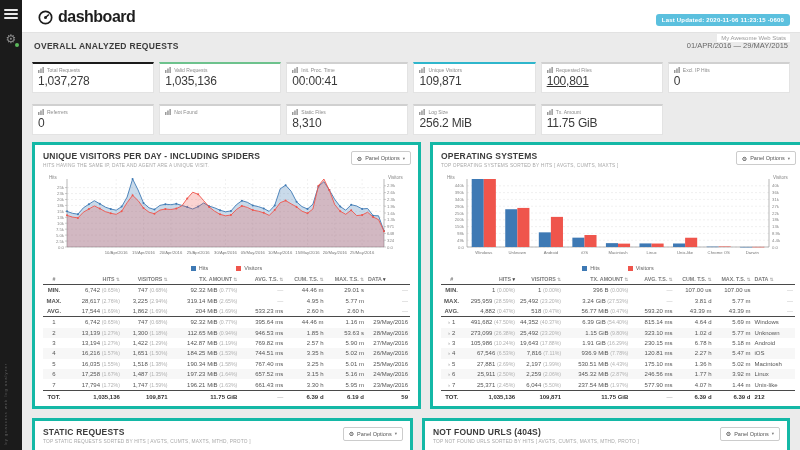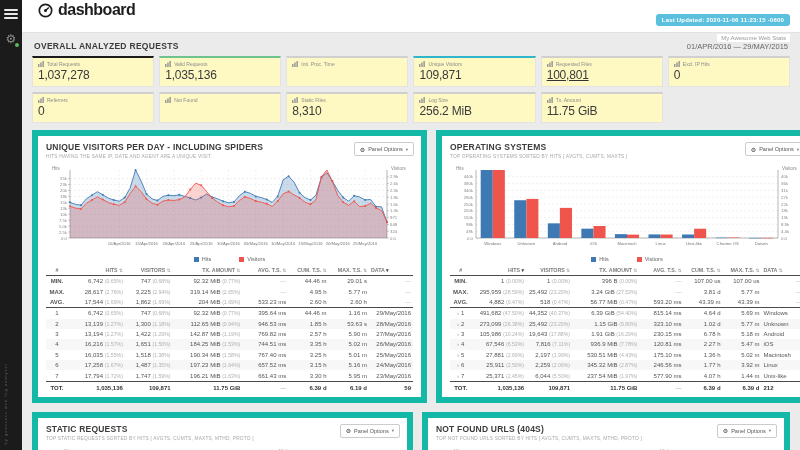--- a/index.html
+++ b/index.html
@@ -11,40 +11,40 @@
   .hamburger { width: 14px; margin: 9px auto 0; cursor: pointer; }
   .hamburger span { display: block; height: 2px; background: #e8e8e8; margin-bottom: 2px; border-radius: 1px; }
   .gear-wrap { position: relative; width: 14px; margin: 14px auto 0; text-align: center; }
   .gear { font-size: 12px; color: #8d8d8d; line-height: 12px; cursor: pointer; }
   .status-dot { position: absolute; right: -1px; bottom: -2px; width: 4px; height: 4px; border-radius: 50%; background: #5cb85c; }
   .side-watermark { position: absolute; bottom: 6px; left: 3px; writing-mode: vertical-rl; transform: rotate(180deg);
     font-size: 4px; color: #6f6f6f; letter-spacing: 1px; opacity: .8; white-space: nowrap; }
 
   
   .topbar { position: absolute; left: 22px; top: 0; width: 778px; height: 33px; background: #fff; border-bottom: 1px solid #e2e2e2; z-index: 20; }
-  .brand { position: absolute; left: 16px; top: 1px; display: flex; align-items: center; gap: 5px; }
+  .brand { position: absolute; left: 16px; top: 8px; display: flex; align-items: center; gap: 5px; }
   .brand-title { font-size: 16px; font-weight: bold; color: #1d1d1d; letter-spacing: -0.5px; }
   .top-right { position: absolute; right: 10px; top: 8px; text-align: right; }
   .updated-badge { display: inline-block; background: #5bc0de; color: #fff; font-size: 6px; font-weight: bold;
     padding: 3px 6px; border-radius: 3px; letter-spacing: .2px; }
   .site-name { display: inline-block; margin-top: 3px; background: #fff; color: #9a9a9a; font-size: 6px; padding: 1px 4px; }
 
   
   .content { position: absolute; left: 22px; top: 33px; width: 778px; padding: 6px 10px 0; }
-  .overall-head { display: flex; justify-content: space-between; align-items: flex-end; margin: 2px 2px 5px; }
+  .overall-head { display: flex; justify-content: space-between; margin: 2px 2px 5px; }
   .overall-title { font-size: 8.5px; font-weight: bold; color: #3c3c3c; letter-spacing: .3px; }
   .date-range { font-size: 7.5px; color: #666; }
 
   .cards-grid { display: grid; grid-template-columns: repeat(6, 1fr); gap: 5px; }
-  .metric-card { background: #fef9c3; border: 1px solid #e3e3e3; border-top-width: 2px; padding: 3px 5px 4px; min-height: 27px; }
+  .metric-card { background: #ffffff; border: 1px solid #e3e3e3; border-top-width: 2px; padding: 3px 5px 4px; min-height: 27px; margin-top: 6px; }
   .metric-label { display: flex; align-items: center; gap: 3px; font-size: 5px; color: #8c8c8c; text-transform: none; white-space: nowrap; overflow: hidden; }
   .metric-value { font-size: 12px; color: #3a3a3a; margin-top: 1px; letter-spacing: -0.2px; }
 
   .panels-row { display: grid; grid-template-columns: 385fr 372fr; gap: 9px; margin-top: 7px; }
-  .panel { background: #fff; border: 6px solid #14b8a6; padding: 6px 8px 4px; position: relative; }
+  .panel { background: #fff; border: 3px solid #14b8a6; padding: 6px 8px 4px; position: relative; }
   .panel-title { font-size: 8.5px; font-weight: bold; color: #3c3c3c; letter-spacing: .2px; }
   .panel-sub { font-size: 4.8px; color: #a8a8a8; margin-top: 2px; letter-spacing: .2px; }
   .panel-options { position: absolute; right: 7px; top: 6px; font-size: 5.5px; color: #555; background: #fff;
     border: 1px solid #ccc; border-radius: 2px; padding: 2.5px 5px; cursor: pointer; display: flex; gap: 3px; align-items: center; }
   .panel-options .po-gear { font-size: 6px; color: #444; }
   .panel-options .po-caret { font-size: 4.5px; color: #777; }
 
   .chart-wrap { margin-top: 6px; }
   .chart-legend { display: flex; justify-content: center; gap: 28px; margin: 1px 0 3px; }
   .legend-item { display: flex; align-items: center; gap: 3px; font-size: 5.5px; color: #666; }
@@ -137,20 +137,21 @@
       </div>
       <div class="metric-card" style="border-top-color: rgb(208, 208, 208);">
         <div class="metric-label">
           <svg width="6" height="6" viewBox="0 0 6 6">
             <rect x="0" y="3" width="1.5" height="3" fill="#999"></rect>
             <rect x="2.2" y="1.5" width="1.5" height="4.5" fill="#999"></rect>
             <rect x="4.4" y="0" width="1.5" height="6" fill="#999"></rect>
           </svg>
           <span>Init. Proc. Time</span>
         </div>
+        <div class="metric-value">00:00:41</div>
       </div>
       <div class="metric-card" style="border-top-color: rgb(47, 182, 204);">
         <div class="metric-label">
           <svg width="6" height="6" viewBox="0 0 6 6">
             <rect x="0" y="3" width="1.5" height="3" fill="#999"></rect>
             <rect x="2.2" y="1.5" width="1.5" height="4.5" fill="#999"></rect>
             <rect x="4.4" y="0" width="1.5" height="6" fill="#999"></rect>
           </svg>
           <span>Unique Visitors</span>
         </div>

